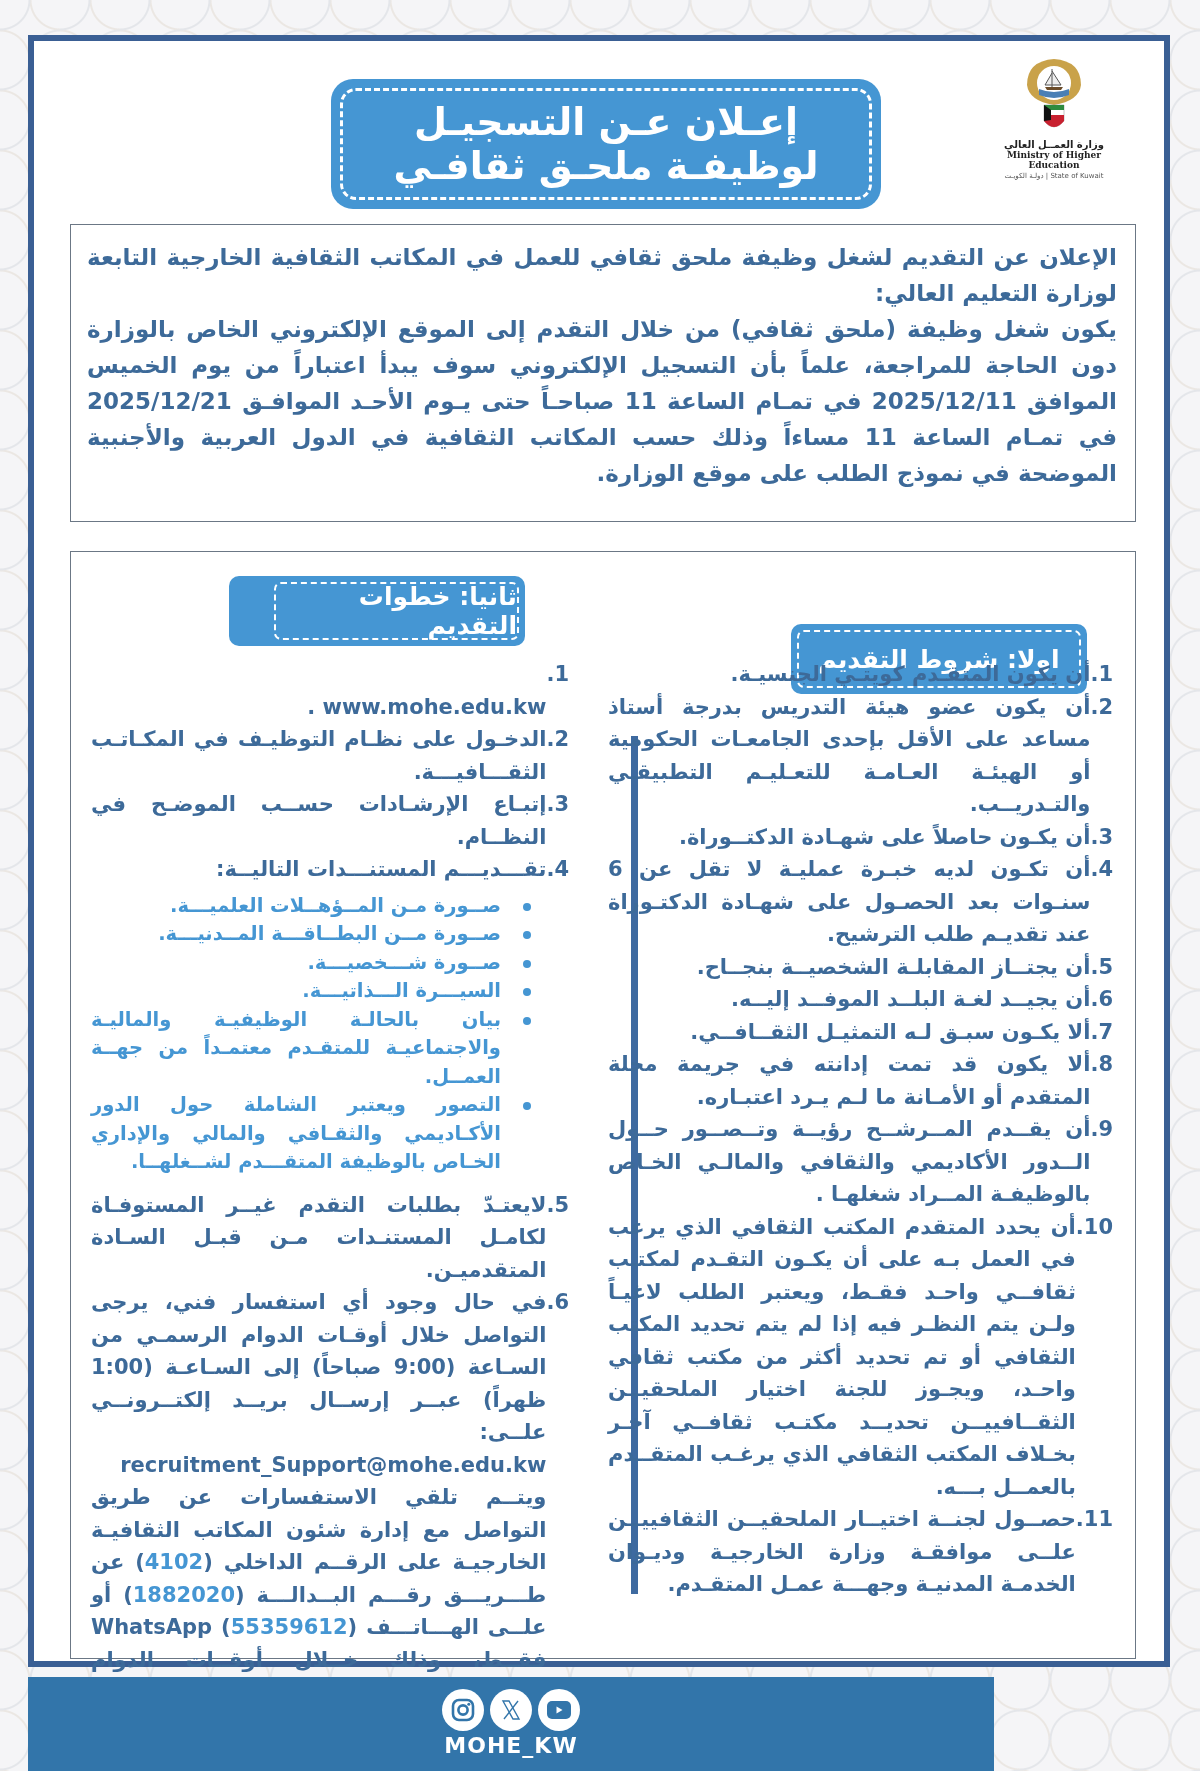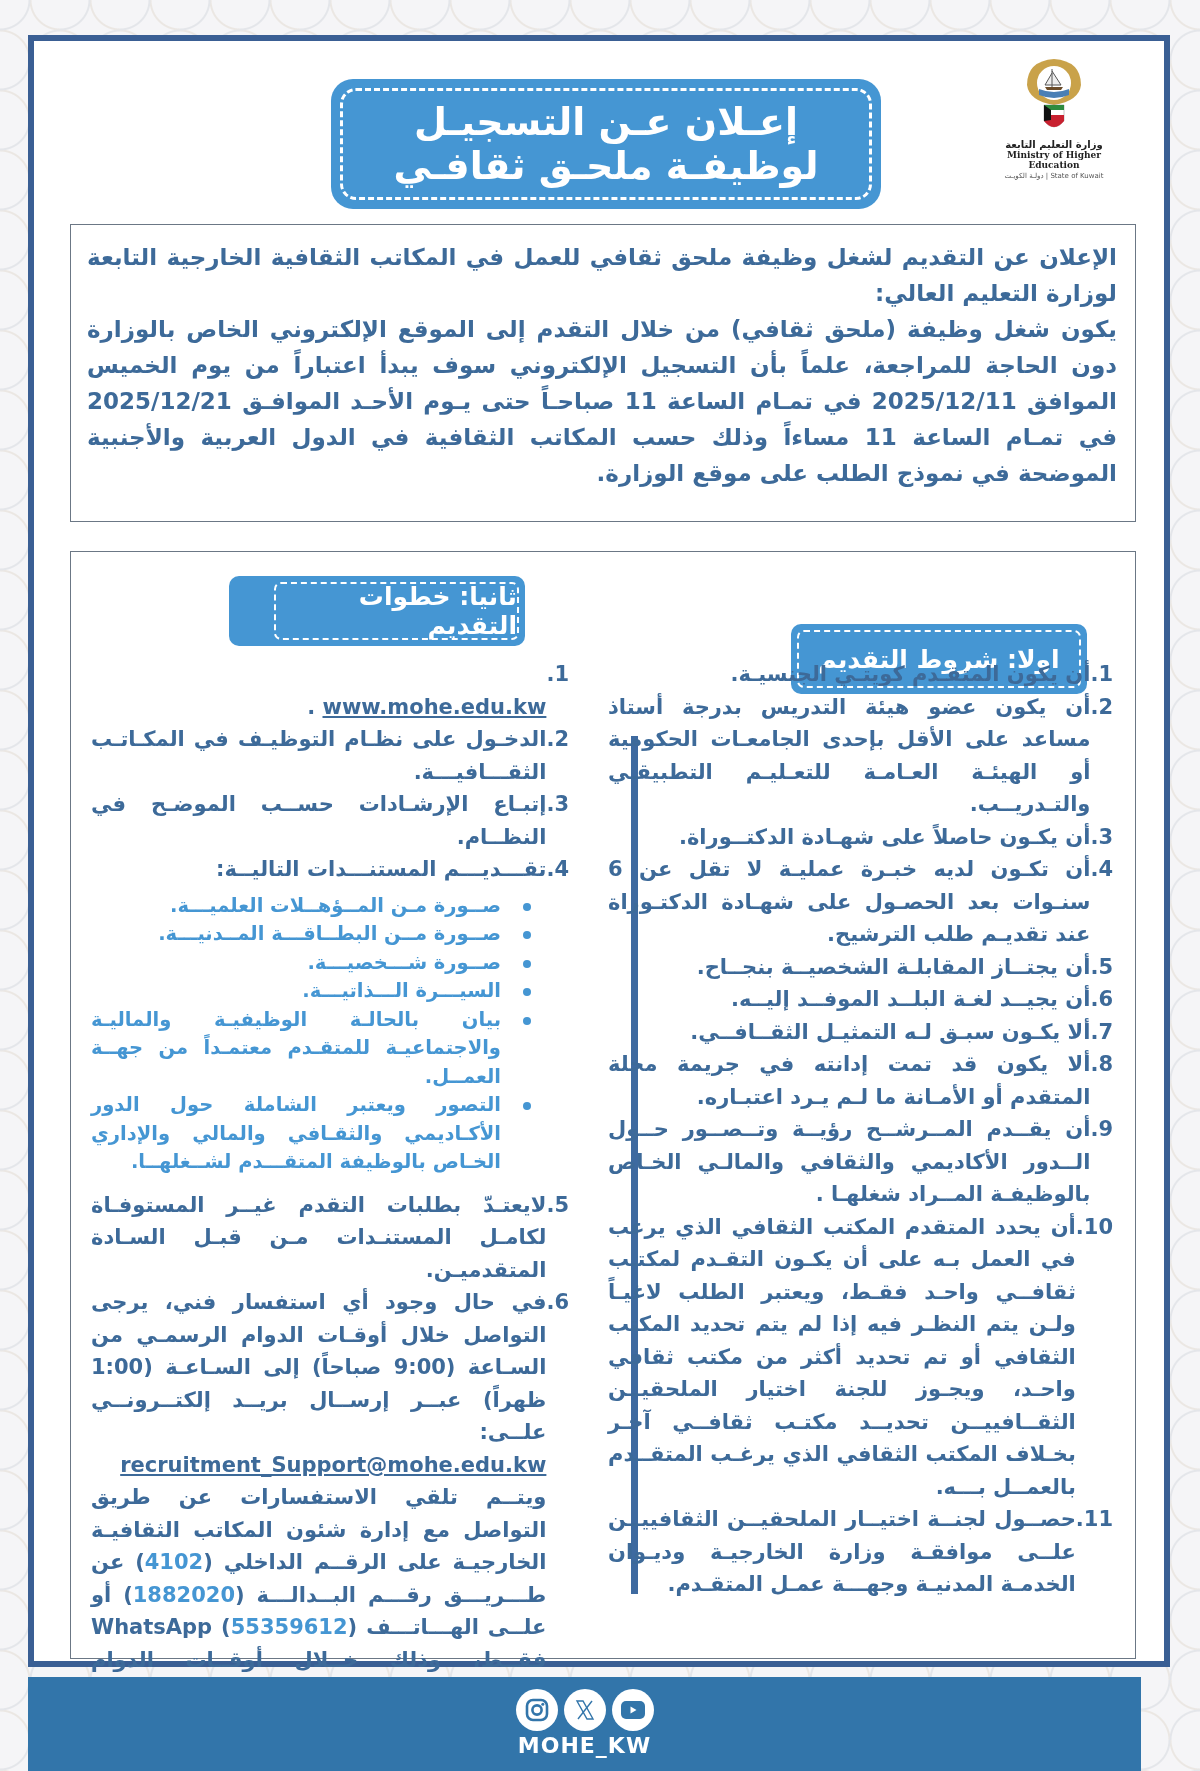--- a/index.html
+++ b/index.html
@@ -70,25 +70,25 @@
   .col.right { right: 22px; width: 505px; }
   .col.left { left: 20px; width: 478px; }
   .item { display: flex; flex-direction: row; }
   .item .num { flex: 0 0 auto; min-width: 18px; }
   .item .txt { flex: 1 1 auto; text-align: justify; text-align-last: right; }
   .bullets { list-style: none; margin-right: 36px; color: #4596d3; font-size: 19.5px; line-height: 28.5px; margin-top: 6px; margin-bottom: 12px; }
   .bullets li { position: relative; padding-right: 32px; text-align: justify; text-align-last: right; }
   .bullets li::before {
     content: ""; position: absolute; right: 2px; top: 11px; width: 8px; height: 8px; border-radius: 50%; background: #4596d3;
   }
-  .ltr { direction: ltr; unicode-bidi: embed; text-decoration: underline; }
+  .ltr { direction: ltr; unicode-bidi: embed; }
   .hl { color: #4596d3; }
   
   .footer {
-    position: absolute; left: 28px; top: 1677px; width: 1113px; height: 94px; background: #3275aa;
+    position: absolute; left: 28px; top: 1677px; width: 966px; height: 94px; background: #3275aa;
     display: flex; flex-direction: column; align-items: center; justify-content: flex-start; padding-top: 12px;
   }
   .icons { display: flex; flex-direction: row; direction: ltr; gap: 6px; }
   .icon-circle {
     width: 42px; height: 42px; border-radius: 50%; background: #ffffff;
     display: flex; align-items: center; justify-content: center;
   }
   .handle { color: #ffffff; font-weight: bold; font-size: 22px; letter-spacing: 1px; margin-top: 2px; direction: ltr; font-family: "DejaVu Sans", sans-serif; }
 </style>
 </head>
@@ -101,21 +101,21 @@
       <path d="M8 30 Q8 6 35 4 Q62 6 62 30 Q60 46 35 50 Q10 46 8 30Z" fill="#c9a24a"></path>
       <circle cx="35" cy="28" r="18" fill="#ffffff" stroke="#c9a24a" stroke-width="2"></circle>
       <path d="M20 34 Q35 40 50 34 L50 40 Q35 46 20 40Z" fill="#4a7fb5"></path>
       <path d="M26 32 L44 32 L42 35 L28 35Z" fill="#6b4c2a"></path>
       <path d="M33 14 L33 32 M33 16 L42 30 L33 30 M33 18 L26 30 L33 30" stroke="#555" stroke-width="1" fill="#eee"></path>
       <path d="M25 50 L45 50 L45 66 Q35 78 25 66Z" fill="#ffffff" stroke="#888" stroke-width="0.5"></path>
       <path d="M25 50 L45 50 L45 55 L25 55Z" fill="#2e8b3e"></path>
       <path d="M25 60 L45 60 L45 66 Q35 78 25 66Z" fill="#c8202f"></path>
       <path d="M25 50 L32 55 L32 65 L25 66Z" fill="#111"></path>
     </svg>
-    <div class="ar">وزارة التعليم التابعة</div>
+    <div class="ar">وزارة العمــل العالي</div>
     <div class="en">Ministry of Higher Education</div>
     <div class="state">State of Kuwait | دولـة الكويـت</div>
   </div>
 
   <div class="title-banner">
     <div class="title-inner">
       <div>إعـلان عـن التسجيـل</div>
       <div>لوظيفـة ملحـق ثقافـي</div>
     </div>
   </div>

